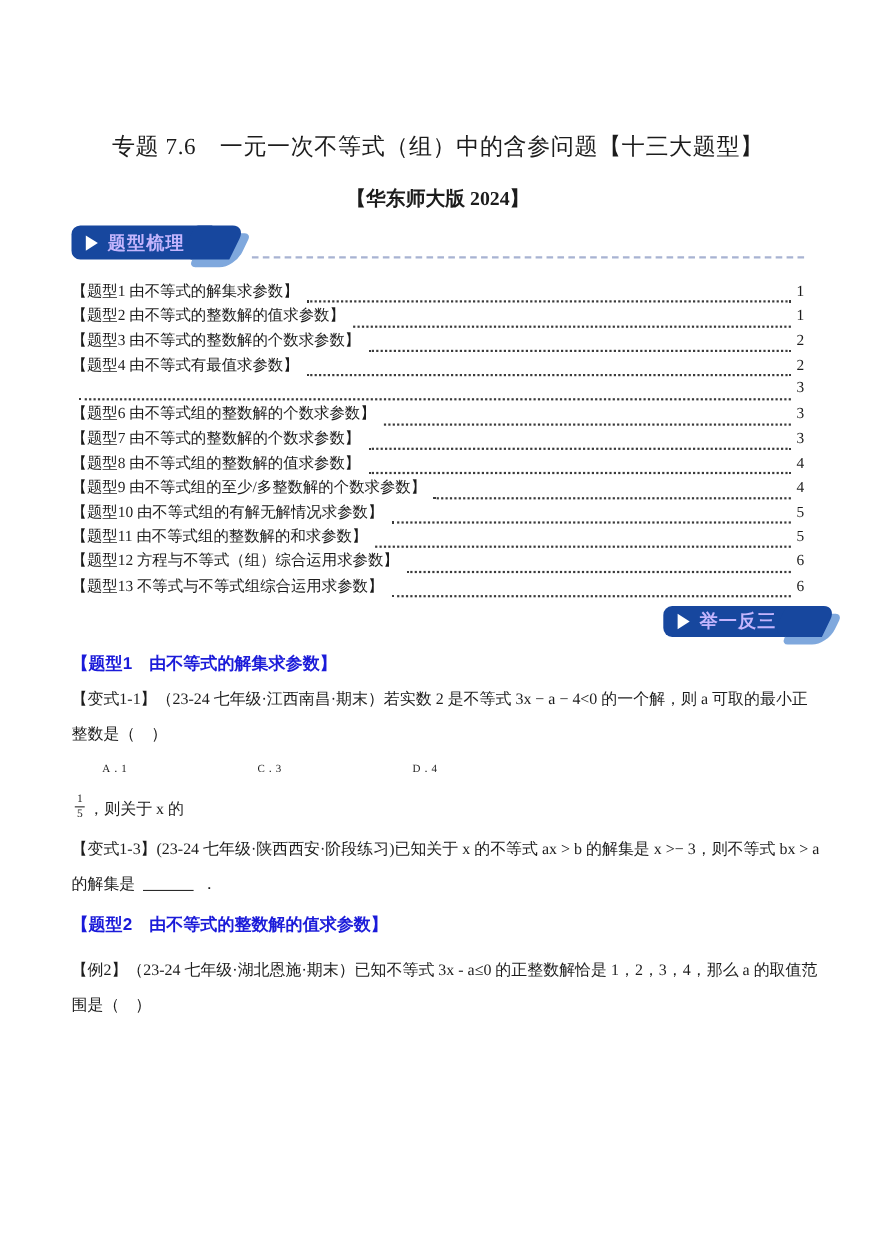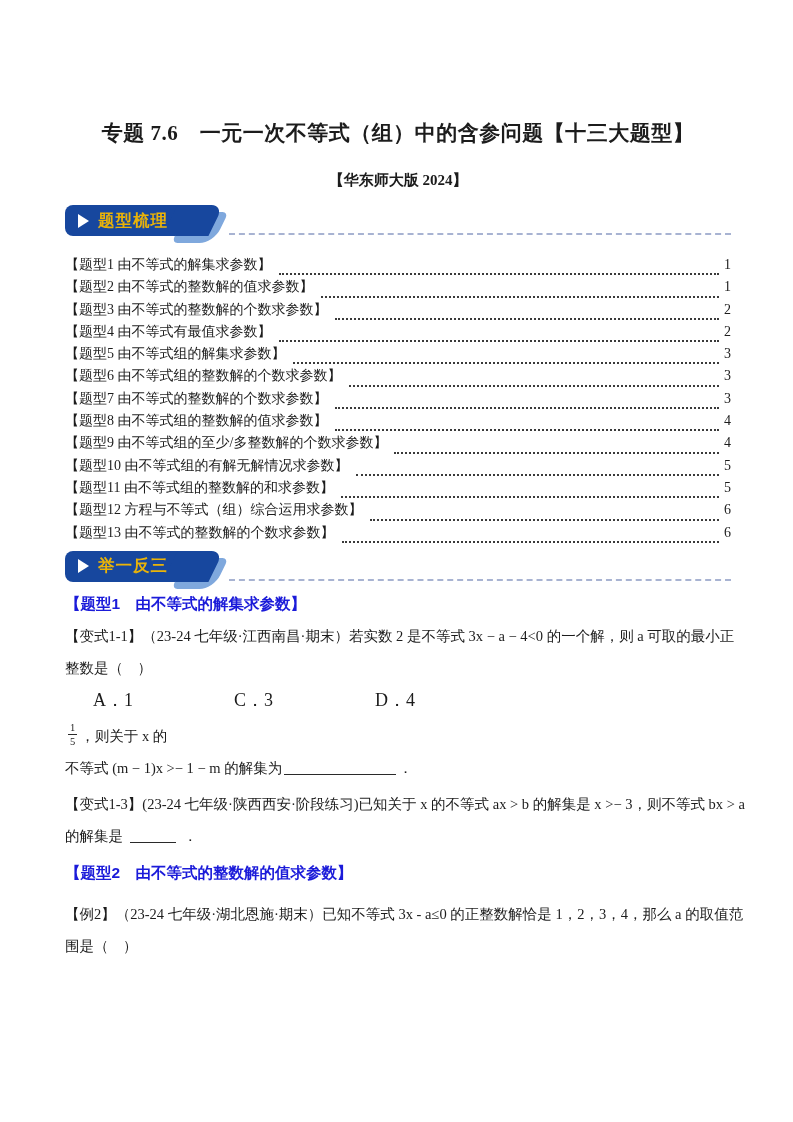--- a/index.html
+++ b/index.html
@@ -7,25 +7,25 @@
     --blue-light:#7fa8dd;
     --hblue:#1b1bd9;
     --ink:#1c1c1c;
     --dash:#a8b3d2;
   }
   *{box-sizing:border-box;}
   html,body{margin:0;padding:0;background:#ffffff;}
   body{width:793px;height:1122px;font-family:"Liberation Serif",serif;color:var(--ink);}
   .page{position:relative;width:793px;height:1122px;overflow:hidden;padding:0 62px 0 65px;}
 
-  .title{margin:0;padding-top:117px;font-size:21px;font-weight:bold;text-align:center;letter-spacing:0.5px;line-height:32px;}
-  .edition{margin-top:21px;text-align:center;font-size:15px;font-weight:bold;line-height:20px;}
+  .title{margin:0;padding-top:117px;font-size:21px;font-weight:normal;text-align:center;letter-spacing:0.5px;line-height:32px;}
+  .edition{margin-top:21px;text-align:center;font-size:18px;font-weight:bold;line-height:20px;}
 
   .banner-row{display:flex;align-items:flex-end;margin-top:15px;height:31px;position:relative;}
-  .banner{position:relative;display:flex;align-items:center;height:31px;background:var(--blue);color:#eab308;
+  .banner{position:relative;display:flex;align-items:center;height:31px;background:var(--blue);color:#c4b5fd;
           border-radius:8px 0 0 8px;padding:0 8px 0 13px;min-width:128px;z-index:2;
           font-family:"Liberation Sans",sans-serif;font-weight:bold;font-size:16.5px;letter-spacing:1px;}
   .banner::before{content:"";position:absolute;top:7px;right:-28px;width:42px;height:100%;
           background:var(--blue-light);transform:skewX(-26deg);border-radius:0 6px 14px 6px;z-index:-1;}
   .banner::after{content:"";position:absolute;top:0;right:-23px;width:46px;height:100%;
           background:var(--blue);transform:skewX(-26deg);border-radius:3px 12px 0 14px;}
   .tri{width:0;height:0;border-left:11px solid #ffffff;border-top:7px solid transparent;border-bottom:7px solid transparent;margin-right:9px;}
   .dash-line{flex:1;margin-left:36px;border-bottom:2px dashed var(--dash);height:0;align-self:flex-end;margin-bottom:1px;}
 
   .toc{margin-top:20px;}
@@ -40,21 +40,21 @@
 
   .line{height:32px;line-height:32px;font-size:14.5px;white-space:nowrap;}
   .prob{margin-top:4px;}
   .prob.first{margin-top:13px;}
 
   .blank{display:inline-block;border-bottom:1px solid #2a2a2a;height:15px;vertical-align:-2px;}
   .w48{width:48px;margin:0 2px;}
   .w112{width:112px;margin:0 2px;}
   .w46{width:46px;margin:0 7px;}
 
-  .options{display:flex;height:32px;line-height:32px;font-size:18px;padding-left:28px;margin-top:0;}
+  .options{display:flex;height:32px;line-height:32px;font-size:10px;padding-left:28px;margin-top:0;}
   .options .opt{width:141px;}
   .options .opt:last-child{width:auto;}
 
   .frac{display:inline-flex;flex-direction:column;align-items:center;vertical-align:middle;
         line-height:1.05;font-size:10.5px;margin:0 3px;transform:translateY(-3px);}
   .frac .num{padding:0 2px 1px;}
   .frac .den{border-top:1px solid #2a2a2a;padding:1px 2px 0;}
 </style>
 </head>
 <body>
@@ -87,21 +87,20 @@
         <span class="toc-label">【题型3 由不等式的整数解的个数求参数】</span>
         <span class="toc-dots"></span>
         <span class="toc-page">2</span>
       </div>
     <div class="toc-row">
         <span class="toc-label">【题型4 由不等式有最值求参数】</span>
         <span class="toc-dots"></span>
         <span class="toc-page">2</span>
       </div>
     <div class="toc-row">
-        <span class="toc-label">【题型5 由不等式组的解集求参数】</span>
         <span class="toc-dots"></span>
         <span class="toc-page">3</span>
       </div>
     <div class="toc-row">
         <span class="toc-label">【题型6 由不等式组的整数解的个数求参数】</span>
         <span class="toc-dots"></span>
         <span class="toc-page">3</span>
       </div>
     <div class="toc-row">
         <span class="toc-label">【题型7 由不等式的整数解的个数求参数】</span>
@@ -127,27 +126,27 @@
         <span class="toc-label">【题型11 由不等式组的整数解的和求参数】</span>
         <span class="toc-dots"></span>
         <span class="toc-page">5</span>
       </div>
     <div class="toc-row">
         <span class="toc-label">【题型12 方程与不等式（组）综合运用求参数】</span>
         <span class="toc-dots"></span>
         <span class="toc-page">6</span>
       </div>
     <div class="toc-row">
-        <span class="toc-label">【题型13 由不等式的整数解的个数求参数】</span>
+        <span class="toc-label">【题型13 不等式与不等式组综合运用求参数】</span>
         <span class="toc-dots"></span>
         <span class="toc-page">6</span>
       </div>
   </div>
 
-  <div class="banner-row" style="margin-top:5px;">
+  <div class="banner-row" style="margin-top:5px;flex-direction:column;">
     <div class="banner">
       <span class="tri"></span>
       <span>举一反三</span>
     </div>
     <div class="dash-line"></div>
   </div>
 
   <div class="sec-heading first">【题型1　由不等式的解集求参数】</div>
 
 
@@ -159,21 +158,20 @@
       <span class="opt">C．3</span>
       <span class="opt">D．4</span>
     </div>
   </div>
 
   <div class="prob">
     <div class="line"><span class="frac">
           <span class="num">1</span>
           <span class="den">5</span>
         </span><span>，则关于 x 的</span></div>
-    <div class="line"><span>不等式 (m − 1)x &gt;− 1 − m 的解集为</span><span class="blank w112"></span><span>．</span></div>
   </div>
 
   <div class="prob">
     <div class="line"><span>【变式1-3】(23-24 七年级·陕西西安·阶段练习)已知关于 x 的不等式 ax &gt; b 的解集是 x &gt;− 3，则不等式 bx &gt; a</span></div>
     <div class="line"><span>的解集是</span><span class="blank w46"></span><span>．</span></div>
   </div>
 
   <div class="sec-heading">【题型2　由不等式的整数解的值求参数】</div>
 
   <div class="prob first">

